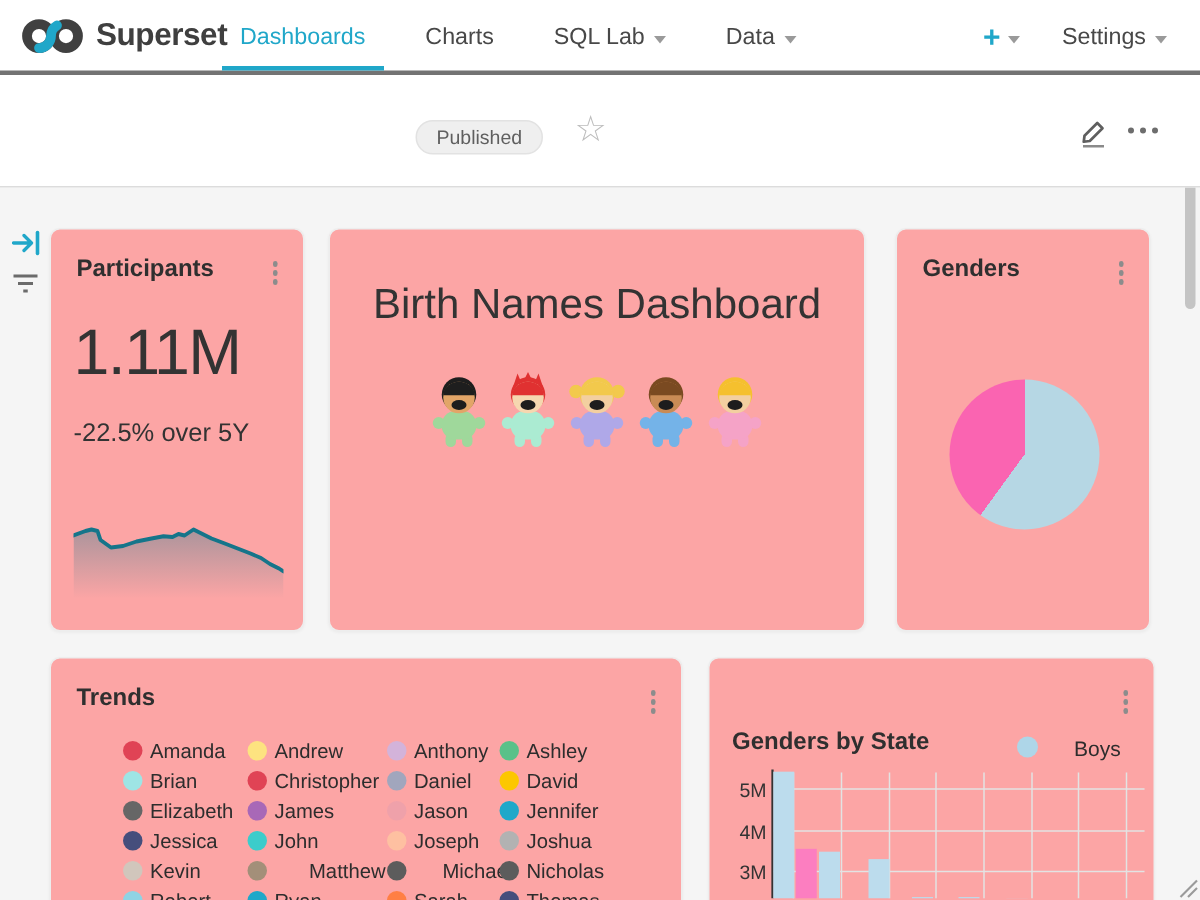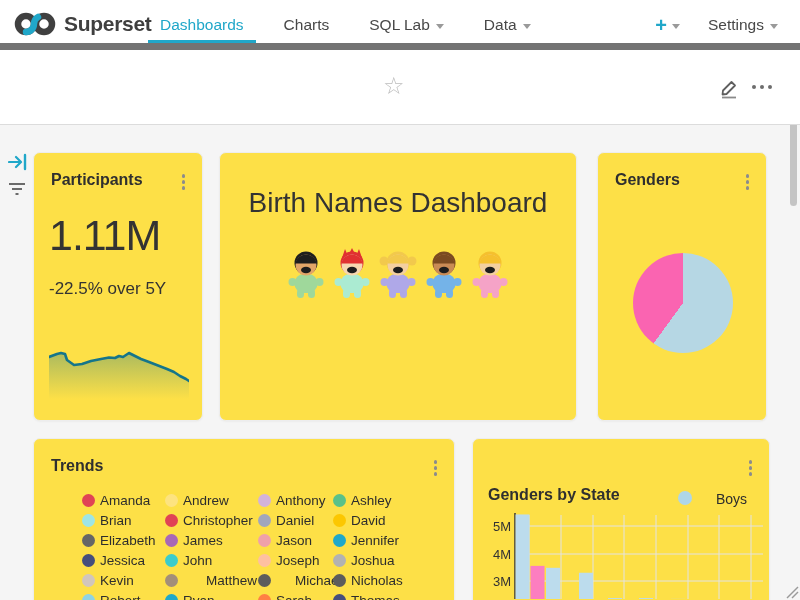--- a/index.html
+++ b/index.html
@@ -1,20 +1,20 @@
 <!DOCTYPE html>
 <html><head>
 <meta charset="utf-8">
 <style>
   * { margin:0; padding:0; box-sizing:border-box; }
   body { font-family:"Liberation Sans", sans-serif; background:#ddd; }
   #app { position:relative; width:800px; height:600px; background:#F5F5F5; overflow:hidden; }
 
   
-  .navbar { position:absolute; left:0; top:0; width:800px; height:50px; background:#fff; border-bottom:7px solid #737373; z-index:5; }
+  .navbar { position:absolute; left:0; top:0; width:800px; height:50px; background:#fff; border-bottom:3px solid #737373; z-index:5; }
   .brand { position:absolute; left:14px; top:10px; display:flex; align-items:center; gap:8px; }
   .brand-name { font-size:21px; font-weight:bold; color:#3F3F3F; letter-spacing:-0.3px; }
   .nav-items { position:absolute; left:160px; top:0; height:50px; display:flex; align-items:center; gap:40px; }
   .nav-item { font-size:15.5px; color:#484848; cursor:pointer; display:flex; align-items:center; gap:6px; height:50px; }
   .nav-item.active { color:#20A7C9; }
   .nav-underline { position:absolute; left:148px; bottom:0; width:108px; height:3px; background:#20A7C9; }
   .caret { width:0; height:0; border-left:4px solid transparent; border-right:4px solid transparent; border-top:5px solid #9a9a9a; margin-top:2px; }
   .nav-right { position:absolute; right:22px; top:0; height:50px; display:flex; align-items:center; gap:28px; }
   .plus-btn { display:flex; align-items:center; gap:5px; cursor:pointer; }
   .plus-glyph { color:#20A7C9; font-size:20px; font-weight:bold; line-height:1; }
@@ -26,21 +26,21 @@
   .pub-badge { position:absolute; left:277px; top:30px; background:#EFEFEF; border:1px solid #E2E2E2; color:#5f5f5f; font-size:13px; padding:3px 13px; border-radius:12px; cursor:pointer; }
   .star { position:absolute; left:383px; top:22px; font-size:24px; color:#BDBDBD; cursor:pointer; }
   .edit-pencil { position:absolute; left:716px; top:25px; width:26px; height:26px; cursor:pointer; }
   .hdots { position:absolute; left:752px; top:35px; display:flex; gap:4px; cursor:pointer; }
   .hdots i { width:4px; height:4px; border-radius:50%; background:#6d6d6d; }
 
   
   .rail-icon { position:absolute; cursor:pointer; }
 
   
-  .card { position:absolute; background:#fde047; border:1px solid #EDEDED; border-radius:7px; box-shadow:0 1px 2px rgba(0,0,0,0.04); }
+  .card { position:absolute; background:#fca5a5; border:1px solid #EDEDED; border-radius:7px; box-shadow:0 1px 2px rgba(0,0,0,0.04); }
   .card-title { position:absolute; left:17px; top:18px; font-size:16px; font-weight:600; color:#2F2F2F; }
   .kebab { position:absolute; right:14px; top:18px; display:flex; flex-direction:column; gap:2.5px; padding:3px; cursor:pointer; }
   .kebab i { width:3.5px; height:3.5px; border-radius:50%; background:#8C8C8C; }
 
   #card-participants { left:33px; top:152px; width:170px; height:269px; }
   .big-number { position:absolute; left:15px; top:58px; font-size:43px; font-weight:500; color:#333; letter-spacing:-1px; }
   .big-sub { position:absolute; left:15px; top:126px; font-size:17px; color:#333; }
   .bn-chart { position:absolute; left:15px; top:176px; }
 
   #card-middle { left:219px; top:152px; width:358px; height:269px; }
@@ -102,20 +102,21 @@
         <span class="caret"></span>
       </div>
       <div class="settings-btn">
         <span>Settings</span>
         <span class="caret"></span>
       </div>
     </div>
   </div>
 
   <div class="dash-header">
+    <div class="pub-badge">Published</div>
     <div class="star">☆</div>
     <svg class="edit-pencil" viewBox="0 0 26 26">
       <path d="M7 15.5 L15.5 7 L19 10.5 L10.5 19 L6.5 19.5 Z" fill="none" stroke="#5f5f5f" stroke-width="1.8" stroke-linejoin="round"></path>
       <line x1="6" y1="22.5" x2="20" y2="22.5" stroke="#8a8a8a" stroke-width="1.8"></line>
     </svg>
     <div class="hdots">
         <i></i>
         <i></i>
         <i></i>
       </div>

